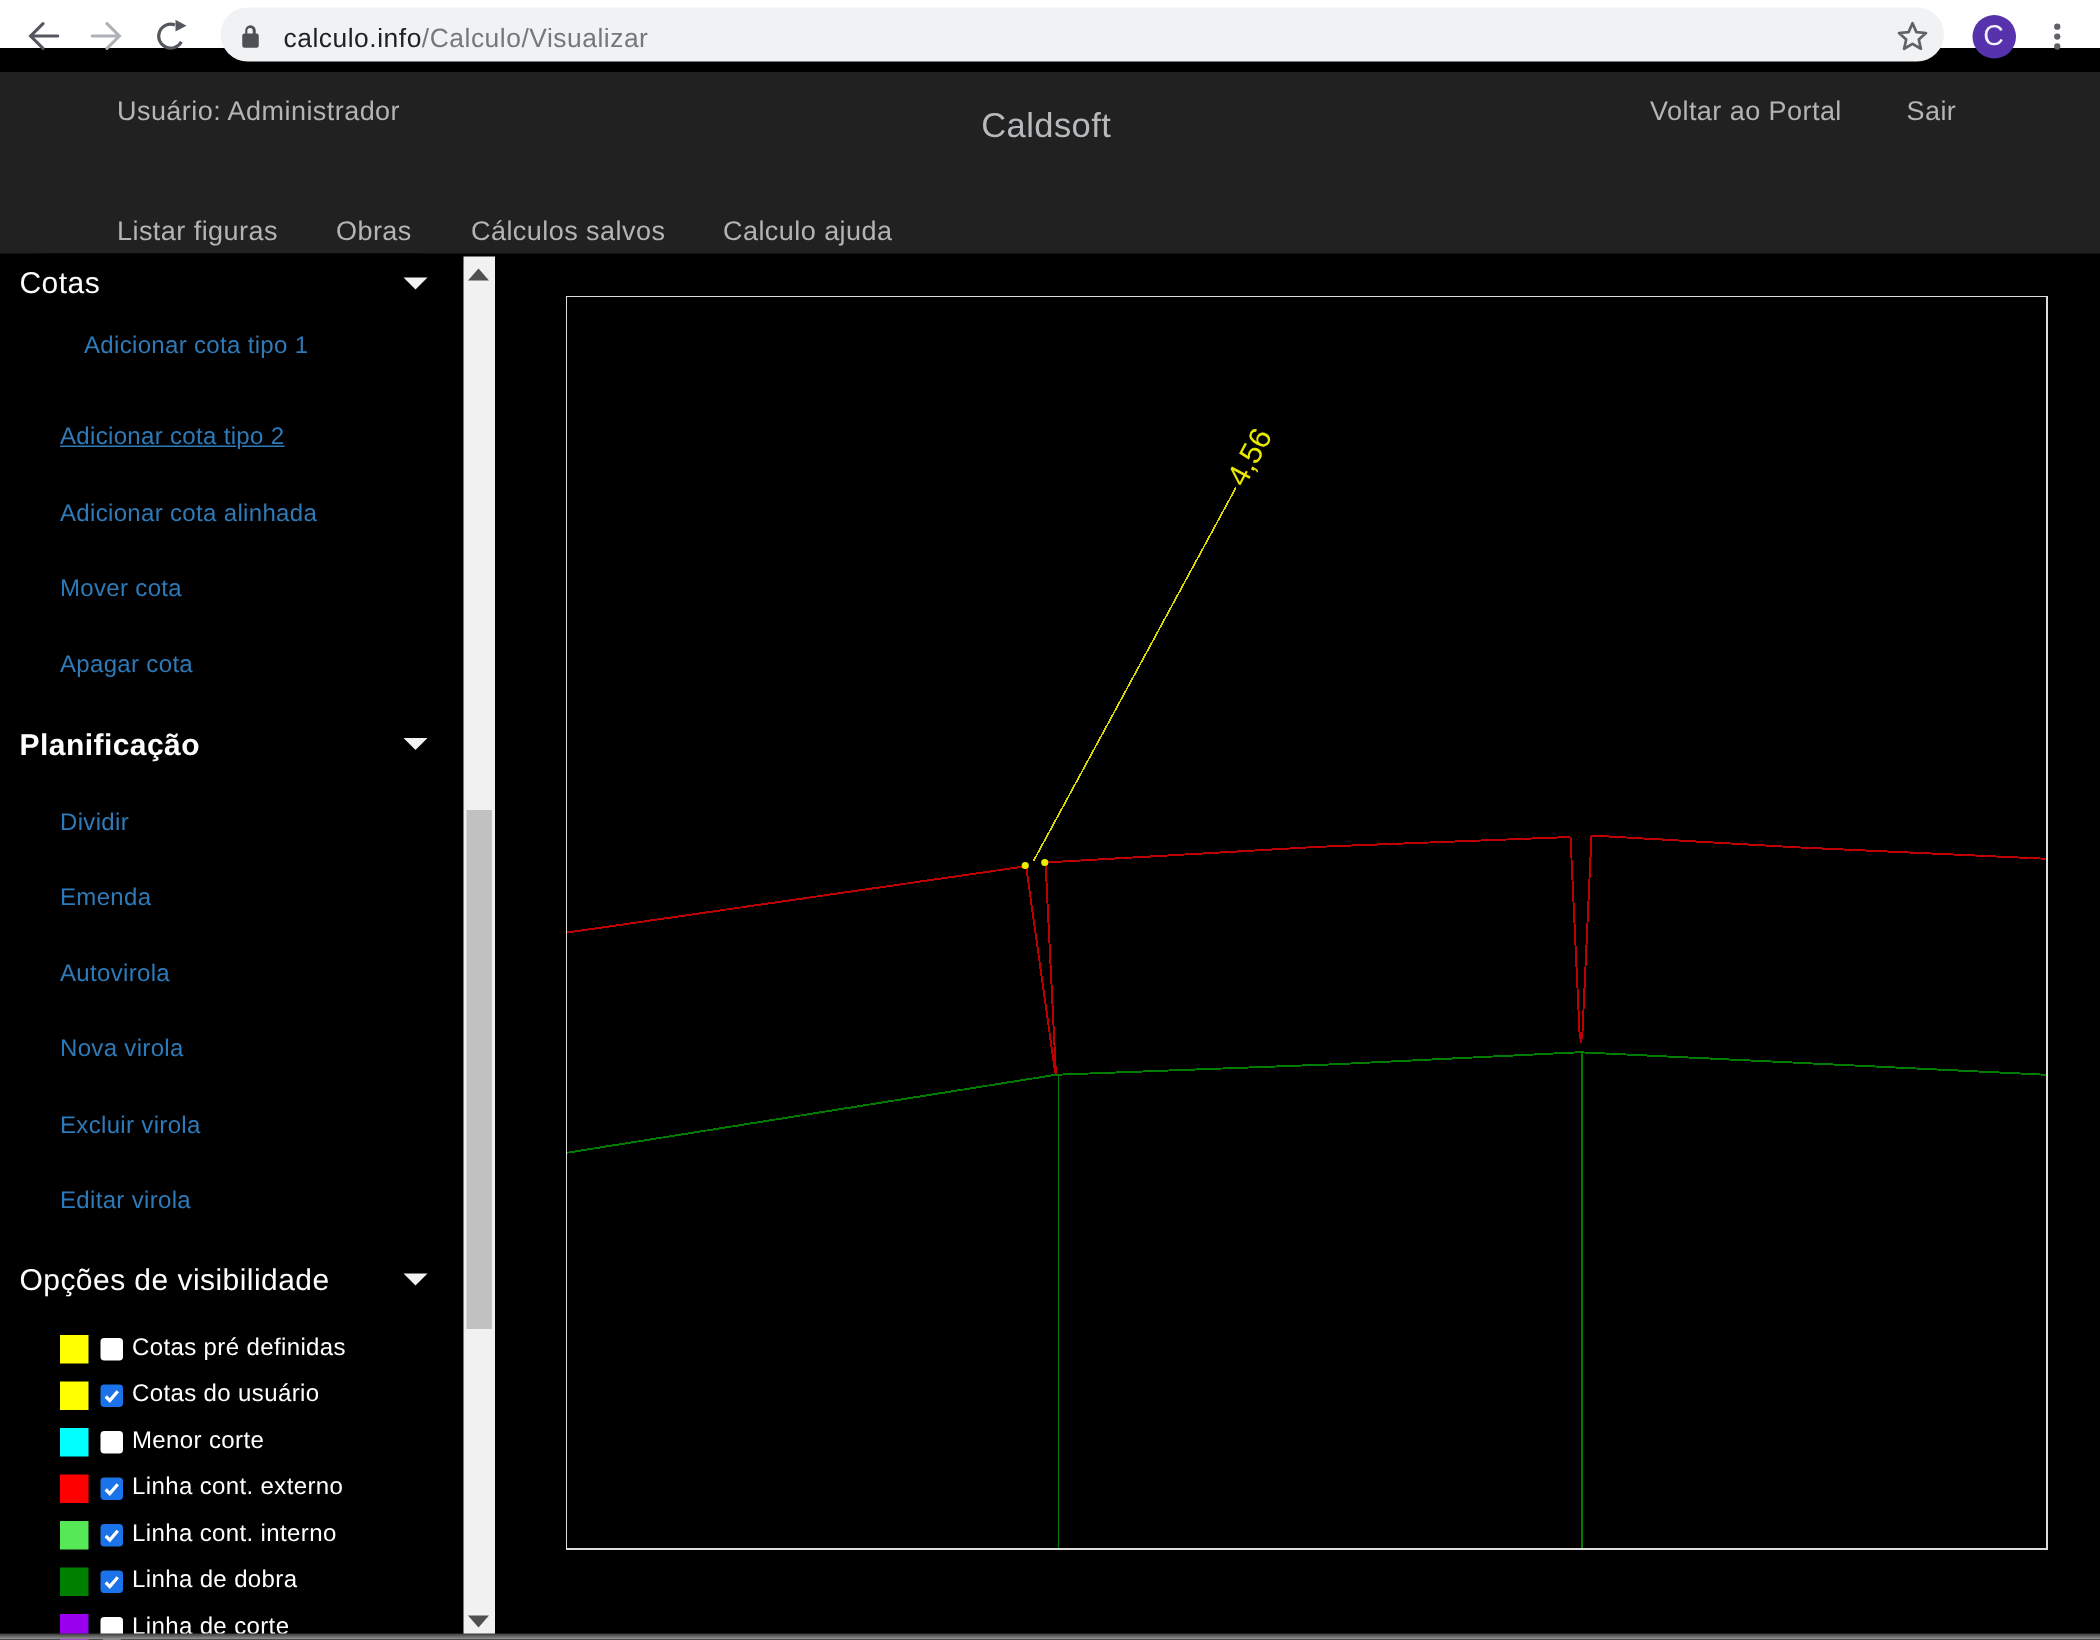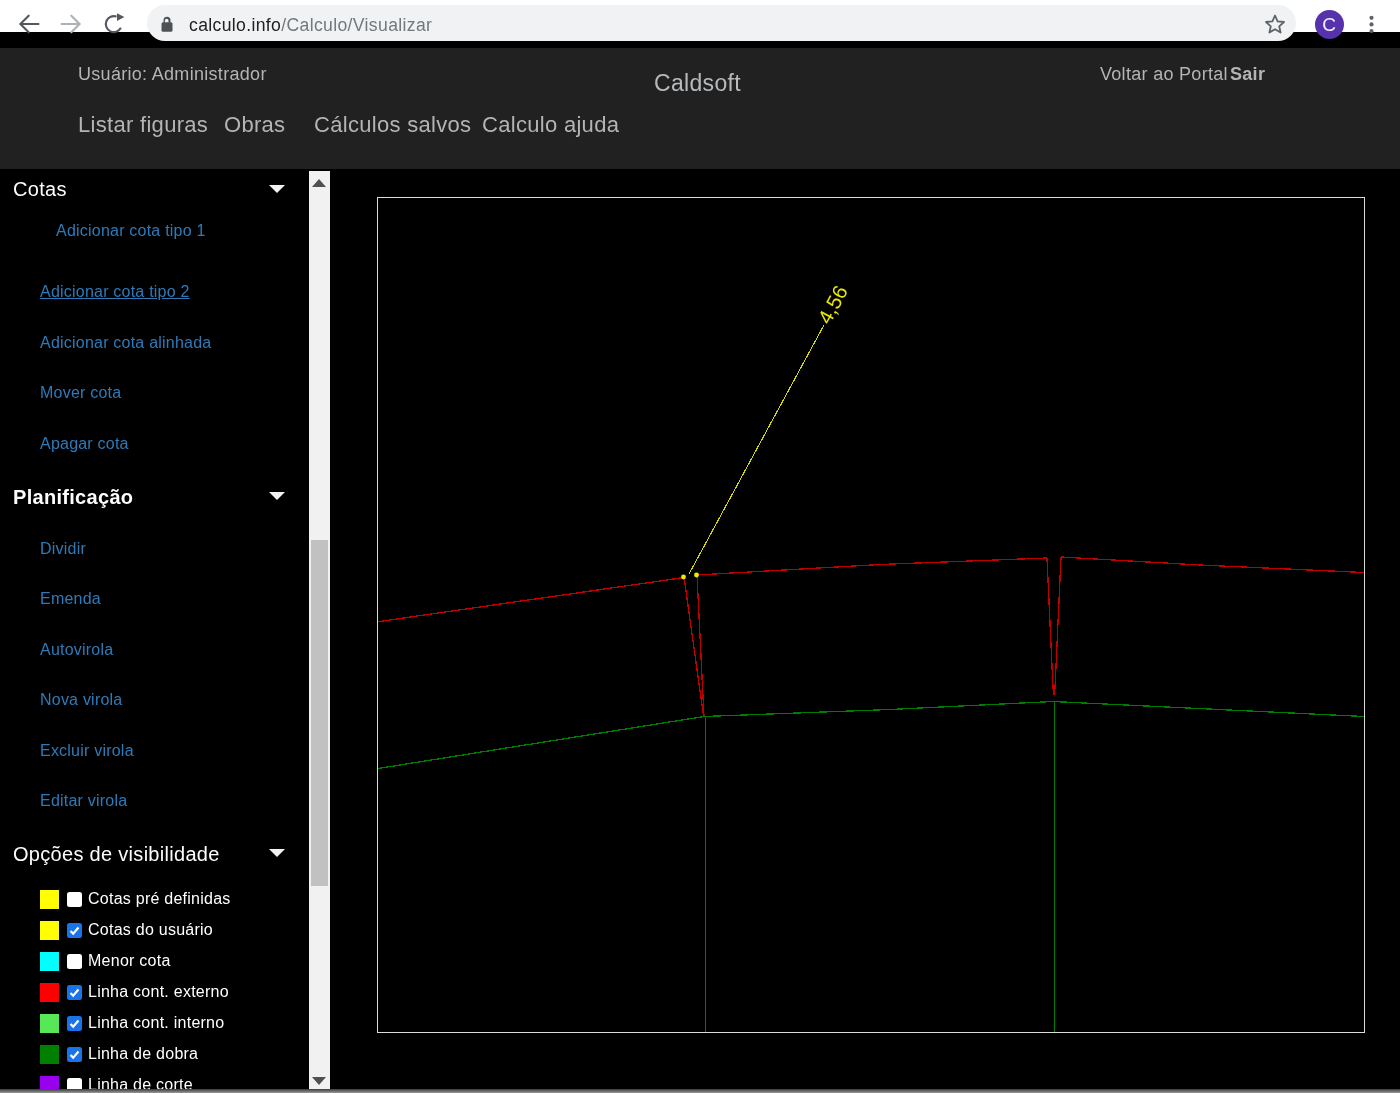--- a/index.html
+++ b/index.html
@@ -16,22 +16,22 @@
   .avatar { position:absolute; left:1314.5px; top:9.5px; width:29px; height:29px;
     border-radius:50%; background:#5632ac; color:#f3f0fa; font-size:19px;
     text-align:center; line-height:29px; }
   
   .header { position:absolute; left:0; top:48px; width:1400px; height:121px; background:#212121;
     color:#b4b4b4; }
   .usuario { position:absolute; left:78px; top:16px; font-size:18px; letter-spacing:0.3px; }
   .brand { position:absolute; left:-2.5px; top:21.5px; width:100%; text-align:center;
     font-size:23px; color:#b7babc; letter-spacing:0.3px; }
   .voltar { position:absolute; left:1100px; top:16px; font-size:18px; letter-spacing:0.3px; }
-  .sair { position:absolute; left:1230px; top:16px; font-size:18px; letter-spacing:0.3px;font-weight:bold; }
-  .hnav { position:absolute; left:0; top:64px; font-size:22px; width:100%; height:22px; }
+  .sair { position:absolute; left:1271px; top:16px; font-size:18px; letter-spacing:0.3px; }
+  .hnav { position:absolute; left:0; top:96px; font-size:18px; width:100%; height:22px; }
   .hnav span { position:absolute; top:0; letter-spacing:0.3px; }
   
   .sidebar { position:absolute; left:0; top:169px; width:309px; height:920px;
     background:#000; color:#fff;border-radius:28px; }
   .sect { position:absolute; left:13px; font-size:20px; color:#fdfdfd; letter-spacing:0.3px; }
   .tri { position:absolute; left:269px; width:0; height:0;
     border-left:8px solid transparent; border-right:8px solid transparent;
     border-top:8px solid #f2f2f2; }
   .slink { position:absolute; left:40px; font-size:16px; color:#2e7ab8; letter-spacing:0.22px; }
   .vrow { position:absolute; left:40px; height:20px; }
@@ -135,21 +135,21 @@
       <div class="cb on">
         <svg width="13" height="13" viewBox="0 0 13 13">
           <polyline points="2.5,7 5.2,9.7 10.5,3.5" fill="none" stroke="#fff" stroke-width="2.2"></polyline>
         </svg>
       </div>
       <div class="vlabel">Cotas do usuário</div>
     </div>
   <div class="vrow" style="top:783px;">
       <div class="swatch" style="background:#00ffff;"></div>
       <div class="cb"></div>
-      <div class="vlabel">Menor cota</div>
+      <div class="vlabel">Menor corte</div>
     </div>
   <div class="vrow" style="top:814px;">
       <div class="swatch" style="background:#ff0000;"></div>
       <div class="cb on">
         <svg width="13" height="13" viewBox="0 0 13 13">
           <polyline points="2.5,7 5.2,9.7 10.5,3.5" fill="none" stroke="#fff" stroke-width="2.2"></polyline>
         </svg>
       </div>
       <div class="vlabel">Linha cont. externo</div>
     </div>

